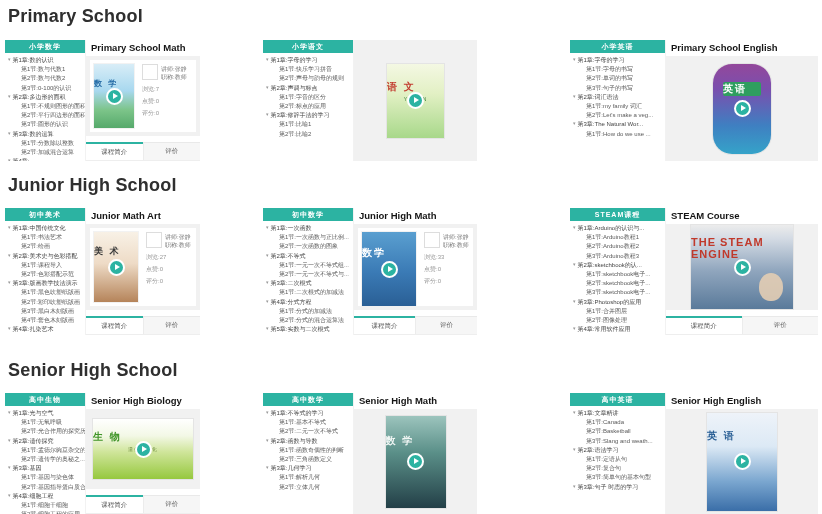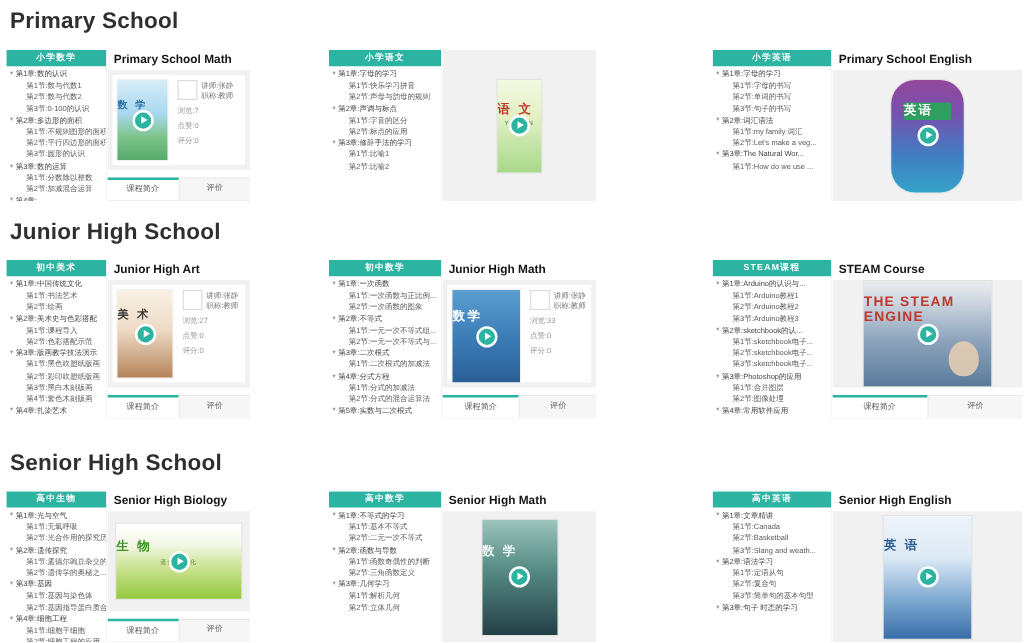--- a/index.html
+++ b/index.html
@@ -35,21 +35,21 @@
   .gpanel{background:#f1f1f1;flex:1;position:relative;display:flex;overflow:hidden;}
   .gpanel.center{align-items:center;justify-content:center;}
   .hastabs .gpanel{margin-bottom:6px;}
   .wbox{background:#fff;margin:4px;flex:1;display:flex;padding:4px 4px;overflow:hidden;}
 
   .cover{position:relative;flex:none;box-shadow:0 0 0 1px rgba(0,0,0,.05);overflow:hidden;}
   .cvtext{font-weight:bold;letter-spacing:2px;}
   .cvsub{text-align:center;font-size:5px;letter-spacing:1px;margin-top:2px;}
   .cv-pmath{width:40px;height:64px;background:linear-gradient(180deg,#d8edf7 0%,#a8d8ef 42%,#7cc489 72%,#56a96b 100%);}
   .cv-pmath .cvtext{color:#2a6fa8;font-size:8px;padding-top:14px;}
-  .cv-pchinese{width:35px;height:74px;background:linear-gradient(180deg,#f4f8e3 0%,#e2f0c4 40%,#a8d88a 100%);}
+  .cv-pchinese{width:57px;height:74px;background:linear-gradient(180deg,#f4f8e3 0%,#e2f0c4 40%,#a8d88a 100%);}
   .cv-pchinese .cvtext{color:#c23b2e;font-size:10px;padding-top:16px;}
   .cv-pchinese .cvsub{color:#3a7a3a;}
   .cv-penglish{width:58px;height:90px;background:linear-gradient(180deg,#93489b 0%,#7a4fae 28%,#3f7fc1 68%,#35a3c9 100%);border-radius:19px;}
   .cv-penglish .cvtext{color:#fff;font-size:10px;background:#2f9e5f;width:38px;margin:18px auto 0;border-radius:2px;line-height:14px;}
   .cv-jart{width:44px;height:70px;background:linear-gradient(180deg,#f8f1e6 0%,#eedbc6 45%,#b5845a 100%);}
   .cv-jart .cvtext{color:#3a3a3a;font-size:9px;padding-top:13px;}
   .cv-jmath{width:54px;height:74px;background:linear-gradient(180deg,#5a9fd0 0%,#3a7ab5 55%,#2a5f95 100%);}
   .cv-jmath .cvtext{color:#fff;font-size:10px;padding-top:14px;}
   .cv-steam{width:102px;height:84px;background:linear-gradient(180deg,#ececec 0%,#d4dbe4 16%,#8fa5bd 55%,#5a7a9a 100%);}
   .cv-steam .cvtext{color:#c0392b;font-size:11px;letter-spacing:1px;line-height:1.05;padding-top:12px;}
@@ -198,21 +198,21 @@
             <div class="titem sect"><span class="tlabel">第2节:色彩搭配示范</span></div>
             <div class="titem chap"><span class="arrow">▾</span><span class="tlabel">第3章:版画教学技法演示</span></div>
             <div class="titem sect"><span class="tlabel">第1节:黑色吹塑纸版画</span></div>
             <div class="titem sect"><span class="tlabel">第2节:彩印吹塑纸版画</span></div>
             <div class="titem sect"><span class="tlabel">第3节:黑白木刻版画</span></div>
             <div class="titem sect"><span class="tlabel">第4节:套色木刻版画</span></div>
             <div class="titem chap"><span class="arrow">▾</span><span class="tlabel">第4章:扎染艺术</span></div>
           </div>
         </div>
         <div class="content">
-          <div class="ctitle">Junior High Art</div>
+          <div class="ctitle">Junior Math Art</div>
           <div class="gpanel">
             <div class="wbox">
               <div class="cover cv-jart">
                 <div class="cvtext">美 术</div>
                 <span class="play"></span>
               </div>
               <div class="iright">
                 <div class="avrow">
                   <span class="avatar"></span>
                   <div class="lcol">

